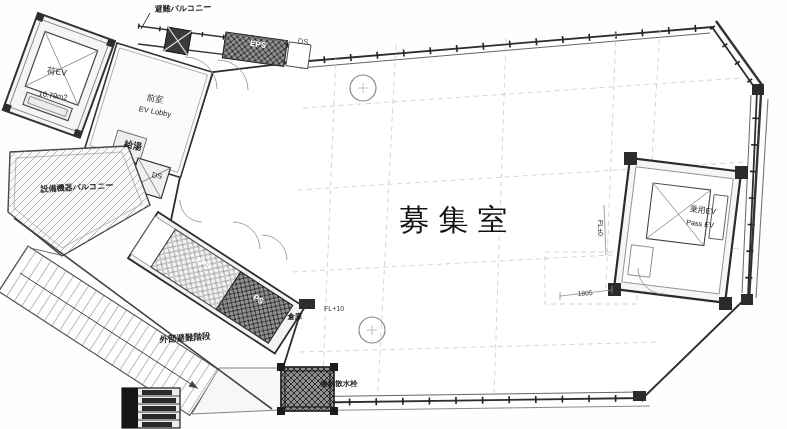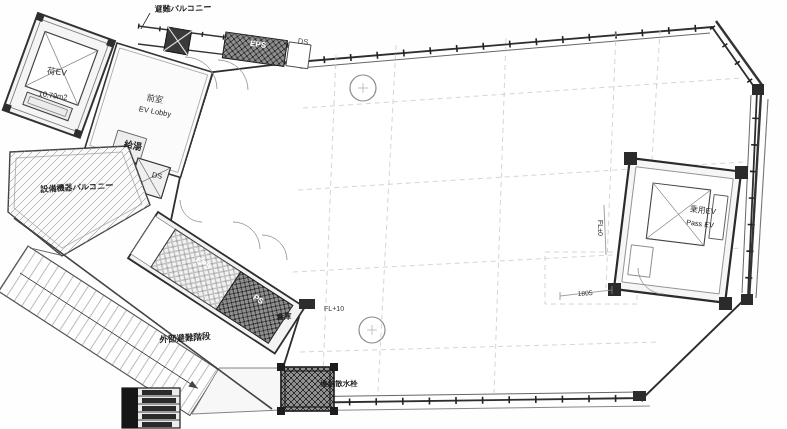--- a/index.html
+++ b/index.html
@@ -185,20 +185,21 @@
       <rect x="122" y="388" width="16" height="40" fill="#161616"></rect>
       <path d="M122,396 h58 M122,404 h58 M122,412 h58 M122,420 h58" stroke="#1a1a1a" stroke-width="0.8"></path>
       <rect x="142" y="390" width="30" height="5" fill="#2a2a2a"></rect>
       <rect x="142" y="398" width="34" height="5" fill="#2a2a2a"></rect>
       <rect x="142" y="406" width="34" height="5" fill="#2a2a2a"></rect>
       <rect x="142" y="414" width="34" height="5" fill="#2a2a2a"></rect>
       <rect x="142" y="422" width="30" height="5" fill="#2a2a2a"></rect>
     </g>
   </svg>
 
+  <div class="lbl main-room" style="left:458px;top:220px;transform:translate(-50%,-50%);">募集室</div>
 
   <div class="lbl b" style="left:183px;top:9px;font-size:8px;transform:translate(-50%,-50%) rotate(-2deg);">避難バルコニー</div>
 
   <div class="lbl" style="left:57px;top:72px;font-size:8.5px;transform:translate(-50%,-50%) rotate(8deg);">荷EV</div>
   <div class="lbl" style="left:53px;top:96px;font-size:7.5px;transform:translate(-50%,-50%) rotate(8deg);">10.79m2</div>
 
   <div class="lbl" style="left:155px;top:99px;font-size:8.5px;transform:translate(-50%,-50%) rotate(10deg);">前室</div>
   <div class="lbl" style="left:155px;top:112px;font-size:7.5px;transform:translate(-50%,-50%) rotate(10deg);">EV Lobby</div>
 
   <div class="lbl b" style="left:133px;top:146px;font-size:9px;transform:translate(-50%,-50%) rotate(12deg);">給湯</div>
@@ -208,21 +209,21 @@
   <div class="lbl b w" style="left:258px;top:45px;font-size:8px;transform:translate(-50%,-50%) rotate(8deg);">EPS</div>
   <div class="lbl" style="left:303px;top:42px;font-size:7.5px;transform:translate(-50%,-50%) rotate(8deg);color:#444;">DS</div>
 
   <div class="lbl b" style="left:77px;top:188px;font-size:8px;transform:translate(-50%,-50%) rotate(-3deg);">設備機器バルコニー</div>
 
   <div class="lbl b w" style="left:203px;top:264px;font-size:8px;transform:translate(-50%,-50%) rotate(33deg);">EPS</div>
   <div class="lbl b w" style="left:258px;top:300px;font-size:8px;transform:translate(-50%,-50%) rotate(33deg);">PS</div>
 
   <div class="lbl b" style="left:185px;top:338px;font-size:8.5px;transform:translate(-50%,-50%) rotate(-4deg);">外部避難階段</div>
 
-  <div class="lbl b" style="left:284px;top:317px;font-size:7.5px;transform:translate(-50%,-50%);">倉庫</div>
+  <div class="lbl b" style="left:295px;top:317px;font-size:7.5px;transform:translate(-50%,-50%);">倉庫</div>
   <div class="lbl" style="left:334px;top:309px;font-size:7px;transform:translate(-50%,-50%);color:#333;">FL+10</div>
 
   <div class="lbl" style="left:600px;top:228px;font-size:7px;transform:translate(-50%,-50%) rotate(90deg);color:#333;">FL±0</div>
   <div class="lbl" style="left:585px;top:293px;font-size:6.8px;transform:translate(-50%,-50%) rotate(-4deg);color:#333;">1805</div>
 
   <div class="lbl b" style="left:339px;top:384px;font-size:7.5px;transform:translate(-50%,-50%);">連結散水栓</div>
 
   <div class="lbl" style="left:703px;top:211px;font-size:7.8px;transform:translate(-50%,-50%) rotate(7deg);">乗用EV</div>
   <div class="lbl" style="left:700px;top:224px;font-size:7.2px;transform:translate(-50%,-50%) rotate(7deg);">Pass EV</div>
 

